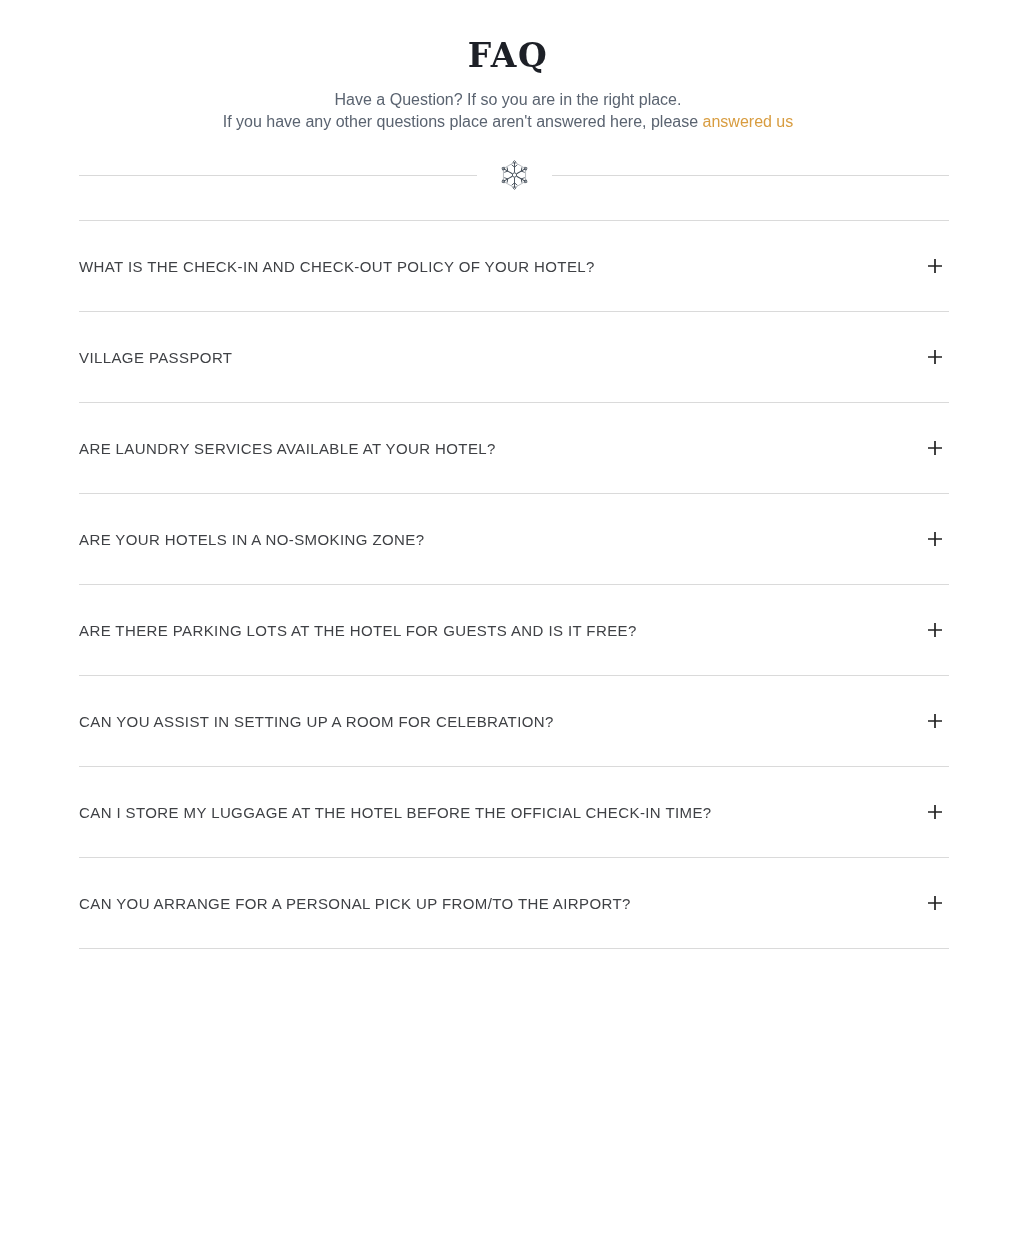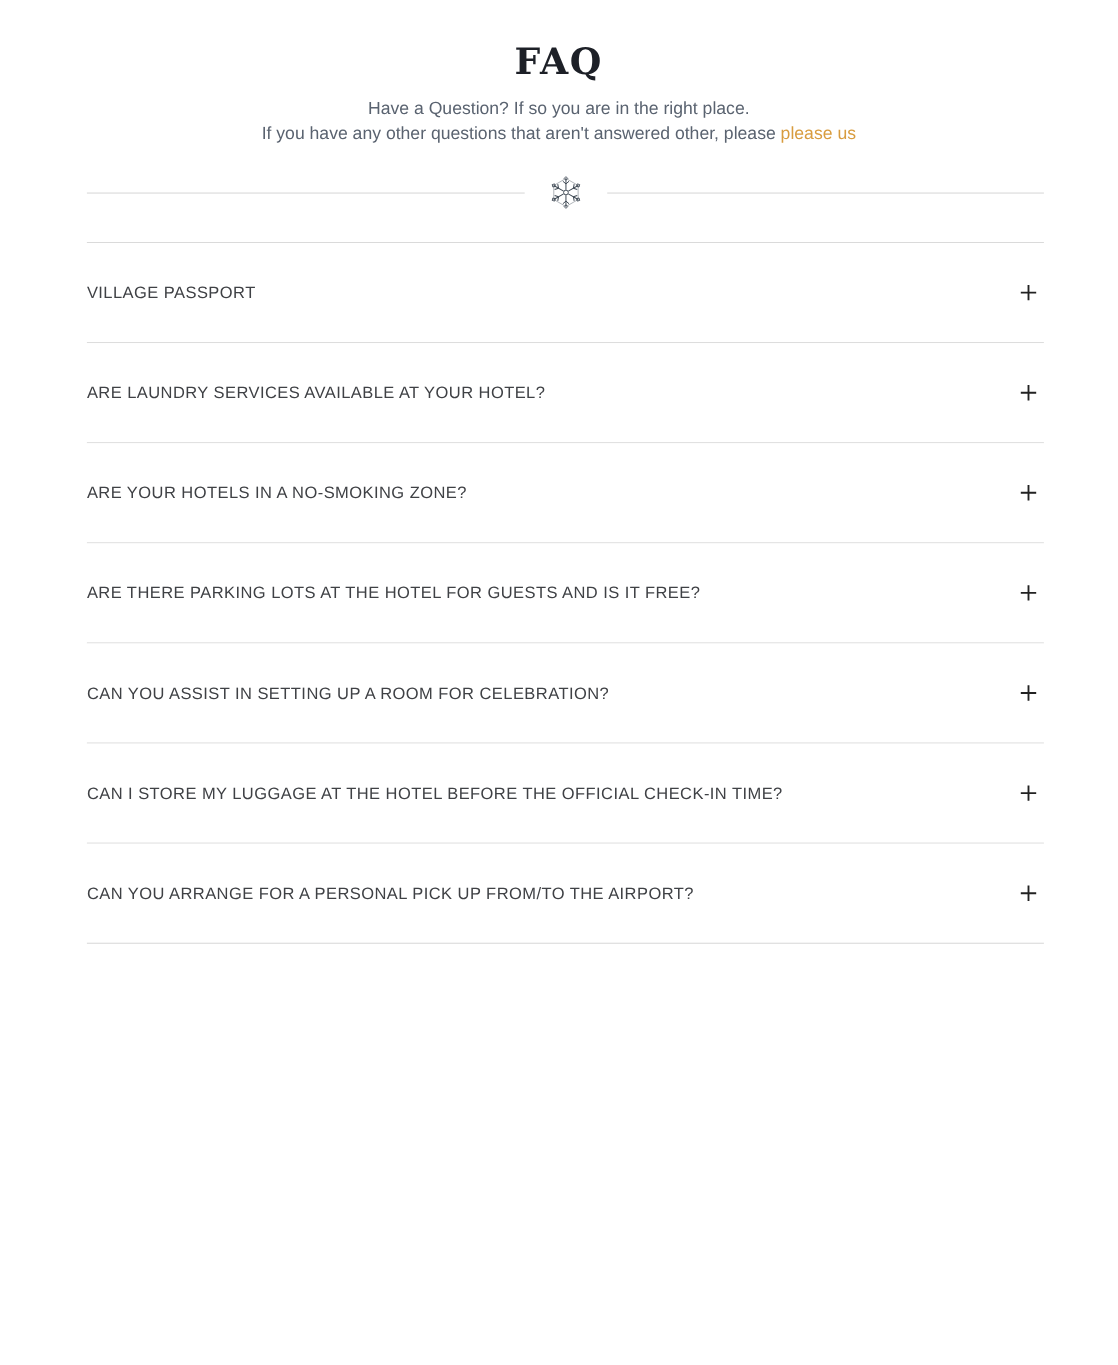--- a/index.html
+++ b/index.html
@@ -75,21 +75,21 @@
 </style>
 </head>
 <body>
 
 <div class="page">
 
   <div class="header">
     <div class="faq-title">FAQ</div>
     <div class="subtitle">
       <div>Have a Question? If so you are in the right place.</div>
-      <div><span>If you have any other questions that aren't answered other, please </span><a class="contact-link">please us</a></div>
+      <div><span>If you have any other questions place aren't answered here, please </span><a class="contact-link">answered us</a></div>
     </div>
   </div>
 
   <div class="content">
 
     <div class="ornament-divider">
       <div class="line"></div>
       <div class="ornament">
         <svg width="33" height="36" viewBox="0 0 40 40" fill="none">
           <defs>
@@ -109,20 +109,28 @@
           <use href="#arm" transform="rotate(300 20 20)"></use>
           <circle cx="20" cy="20" r="2.6" stroke="#3e4853" stroke-width="1.1" fill="none"></circle>
         </svg>
       </div>
       <div class="line"></div>
     </div>
 
     <div class="faq-list">
 
 
+      <div class="faq-item">
+        <span class="faq-question">WHAT IS THE CHECK-IN AND CHECK-OUT POLICY OF YOUR HOTEL?</span>
+        <span class="plus-wrap">
+            <svg width="16" height="16" viewBox="0 0 16 16">
+              <path d="M8 1v14M1 8h14" stroke="#222222" stroke-width="1.7"></path>
+            </svg>
+          </span>
+      </div>
 
       <div class="faq-item">
         <span class="faq-question">VILLAGE PASSPORT</span>
         <span class="plus-wrap">
             <svg width="16" height="16" viewBox="0 0 16 16">
               <path d="M8 1v14M1 8h14" stroke="#222222" stroke-width="1.7"></path>
             </svg>
           </span>
       </div>
 

